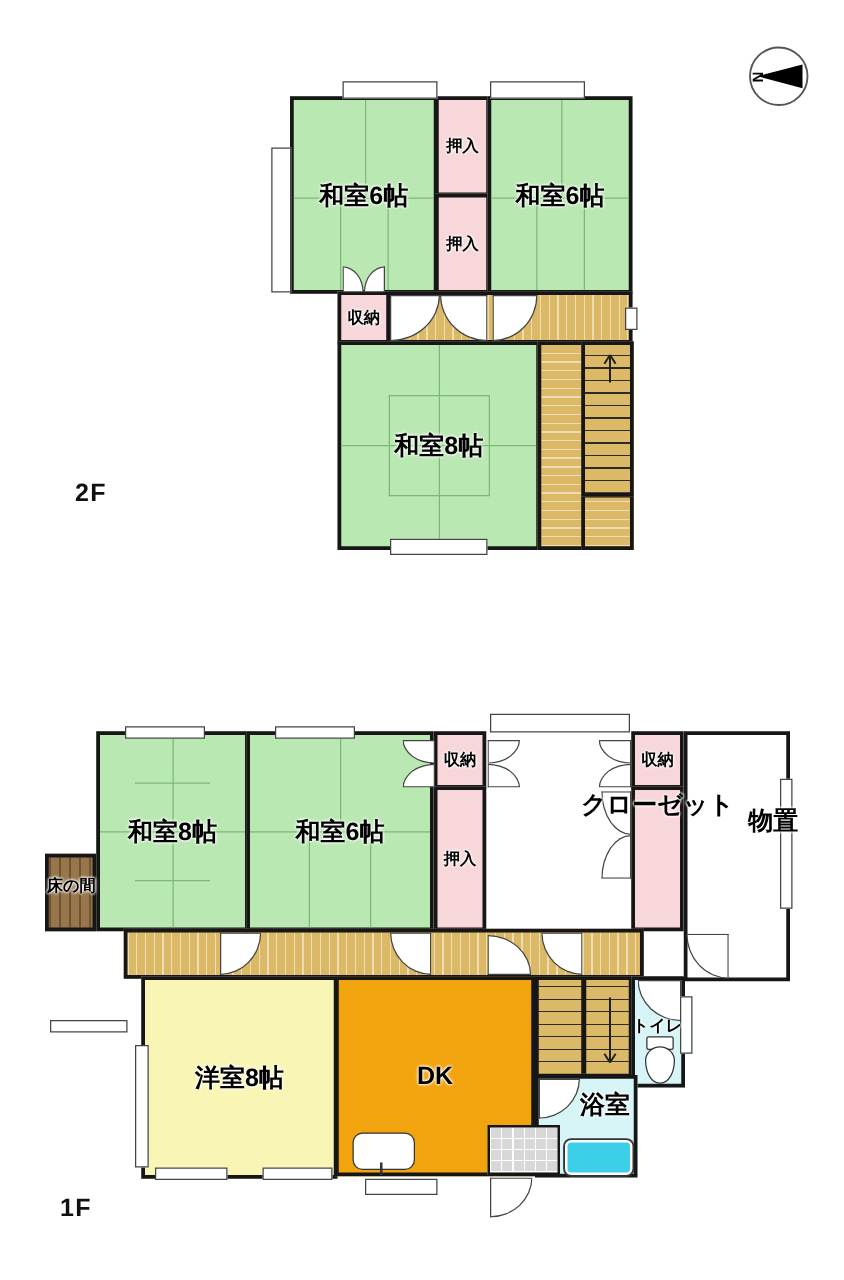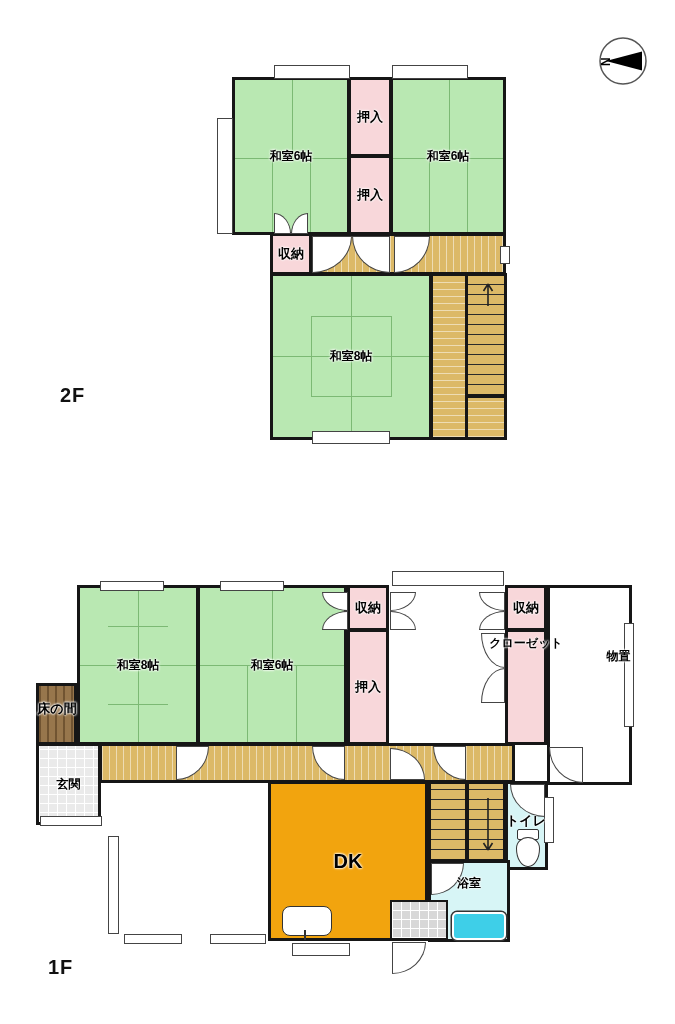--- a/index.html
+++ b/index.html
@@ -1,20 +1,20 @@
 <!DOCTYPE html>
 <html><head>
 <meta charset="utf-8">
 <style>
   html,body{margin:0;padding:0;background:#fff;}
   .plan{position:relative;width:675px;height:1024px;background:#fff;
         font-family:"Liberation Sans","DejaVu Sans",sans-serif;overflow:hidden;}
   .abs,.room,.win,.arc,.olbl{position:absolute;box-sizing:border-box;}
   .room{border:3px solid #161616;display:flex;align-items:center;justify-content:center;}
-  .lbl{font-size:12px;font-weight:600;color:#000;white-space:nowrap;
+  .lbl{font-size:20px;font-weight:600;color:#000;white-space:nowrap;
        text-shadow:0 0 2px #fff,0 0 2px #fff,0 0 3px #fff;z-index:6;}
   .lbl-s{font-size:13px;}
   .olbl{display:flex;align-items:center;justify-content:center;z-index:7;}
   .tatami{background:#b9e8b2;}
   .pink{background:#f8d7da;}
   .yellow{background:#f9f6b5;}
   .orange{background:#f2a40e;}
   .cyan{background:#d7f5f6;}
   .whitebg{background:#fff;}
   .tokowaki{background-color:#dcb967;background-image:repeating-linear-gradient(0deg,rgba(255,255,255,.5) 0 1px,transparent 1px 8px);}
@@ -155,24 +155,24 @@
   <div class="olbl" style="left:478px;top:634px;width:96px;height:18px;">
     <span class="lbl">クローゼット</span>
   </div>
 
   <div class="room whitebg" style="left:547px;top:585px;width:85px;height:200px;"></div>
   <div class="olbl" style="left:576px;top:646px;width:85px;height:20px;">
     <span class="lbl">物置</span>
   </div>
 
   <div class="abs wood-v" style="left:99px;top:743px;width:416px;height:40px;"></div>
-  <div class="room tile" style="left:36px;top:743px;width:65px;height:82px;">
-    <span class="lbl">玄関</span>
-  </div>
-
+
+  <div class="room yellow" style="left:113px;top:781px;width:157px;height:162px;">
+    <span class="lbl">洋室8帖</span>
+  </div>
   <div class="room orange" style="left:268px;top:781px;width:160px;height:160px;">
     <span class="lbl" style="font-size:20px;font-weight:700;">DK</span>
   </div>
 
   <div class="abs stairs" style="left:428px;top:781px;width:78px;height:81px;">
     <div class="divider"></div>
     <svg class="arrow" style="left:50px;top:12px;" width="14" height="58" viewBox="0 0 14 58">
       <path d="M7 2 V54 M7 54 L2.5 47 M7 54 L11.5 47" stroke="#222" stroke-width="1.6" fill="none"></path>
     </svg>
   </div>
@@ -180,21 +180,21 @@
   <div class="room cyan" style="left:505px;top:781px;width:43px;height:89px;"></div>
   <div class="wc-tank" style="left:517px;top:829px;width:20px;height:9px;"></div>
   <div class="wc-bowl" style="left:516px;top:837px;width:22px;height:28px;"></div>
   <div class="olbl" style="left:499px;top:813px;width:54px;height:16px;">
     <span class="lbl lbl-s">トイレ</span>
   </div>
 
   <div class="room cyan" style="left:428px;top:860px;width:82px;height:82px;">
     <div class="tub" style="left:21px;top:49px;width:50px;height:24px;"></div>
   </div>
-  <div class="olbl" style="left:443px;top:875px;width:52px;height:16px;justify-content:center;">
+  <div class="olbl" style="left:458px;top:875px;width:52px;height:16px;justify-content:center;">
     <span class="lbl">浴室</span>
   </div>
 
   <div class="abs tile2" style="left:390px;top:900px;width:58px;height:40px;"></div>
   <div class="sinkbox" style="left:282px;top:906px;width:48px;height:28px;"></div>
   <div class="abs" style="left:304px;top:930px;width:2px;height:10px;background:#333;z-index:5;"></div>
   <div class="win" style="left:292px;top:943px;width:58px;height:13px;"></div>
 
   <div class="arc c-br" style="left:176px;top:746px;width:33px;height:34px;"></div>
   <div class="arc c-bl" style="left:312px;top:746px;width:33px;height:34px;"></div>

